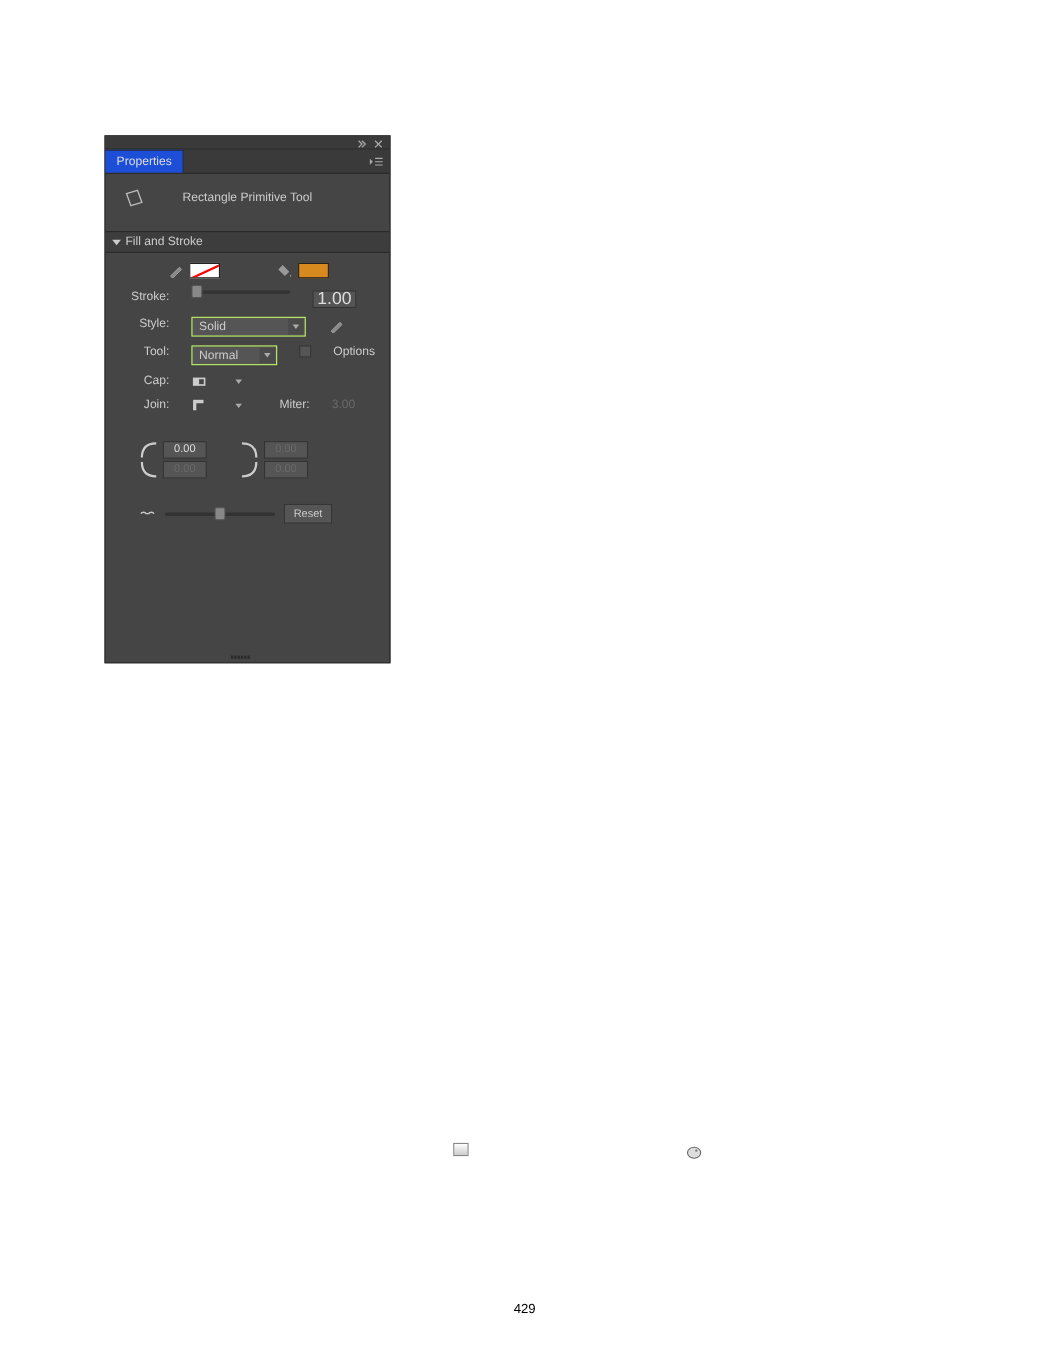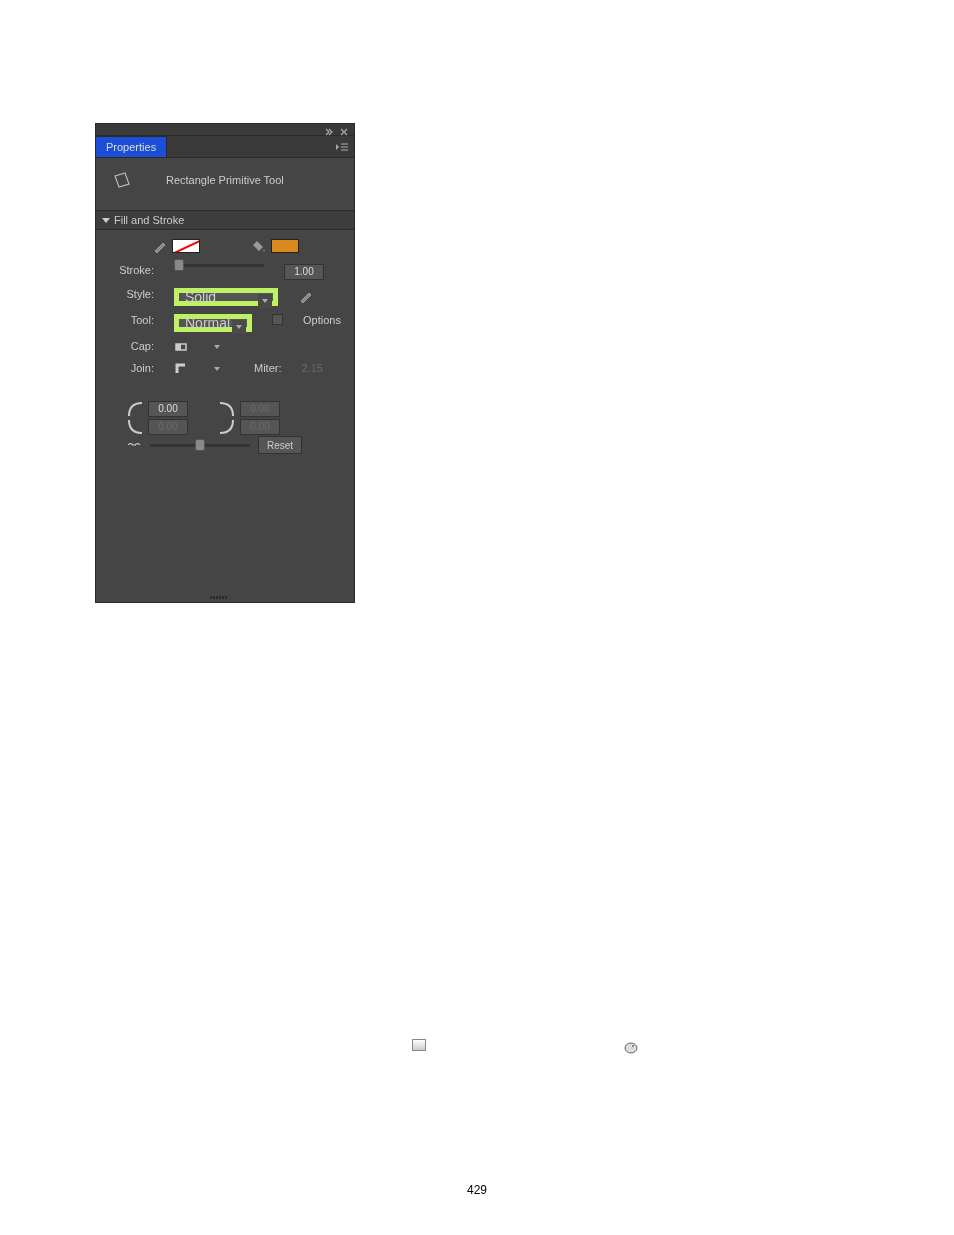--- a/index.html
+++ b/index.html
@@ -170,32 +170,32 @@
       border-radius: 2px;
       top: -5px;
     }
     .num-input {
       width: 40px;
       height: 16px;
       background: #555;
       border: 1px solid #333;
       color: #ddd;
       text-align: center;
-      font-size: 10px;
+      font-size: 16px;
       line-height: 14px;
     }
     .select-box {
       height: 18px;
       background: #555;
-      border: 5px solid #bef264;
+      border: 1px solid #bef264;
       display: flex;
       align-items: center;
       padding: 0 6px;
       color: #ccc;
-      font-size: 14px;
+      font-size: 11px;
       position: relative;
     }
     .select-arrow {
       position: absolute;
       right: 1px;
       top: 1px;
       width: 14px;
       height: 14px;
       background: #4a4a4a;
       display: flex;
@@ -265,21 +265,21 @@
       line-height: 14px;
     }
     .corner-input.dim {
       color: #6a6a6a;
     }
     .link-row {
       display: flex;
       align-items: center;
       gap: 8px;
       padding-left: 20px;
-      margin-top: 0;
+      margin-top: 22px;
     }
     .link-icon {
       width: 16px;
       height: 12px;
       display: inline-flex;
       align-items: center;
       justify-content: center;
     }
     .reset-btn {
       width: 44px;
@@ -446,21 +446,21 @@
       <span class="label">Join:</span>
       <span class="join-icon">
         <svg width="14" height="12" viewBox="0 0 14 12">
             <path d="M2 10 L2 2 L10 2" fill="none" stroke="#ccc" stroke-width="3"></path>
           </svg>
       </span>
       <span class="small-dropdown">
           <div class="tri"></div>
         </span>
       <span style="margin-left:10px">Miter:</span>
-      <span class="dim-text">2.15</span>
+      <span class="dim-text">3.00</span>
     </div>
   </div>
 
   <div class="section-body">
     <div class="corner-row">
       <div class="corner-item">
         <span class="corner-arc">
           <svg width="18" height="18" viewBox="0 0 18 18">
               <path d="M3 16 Q3 3 16 3" fill="none" stroke="#ccc" stroke-width="2"></path>
             </svg>

